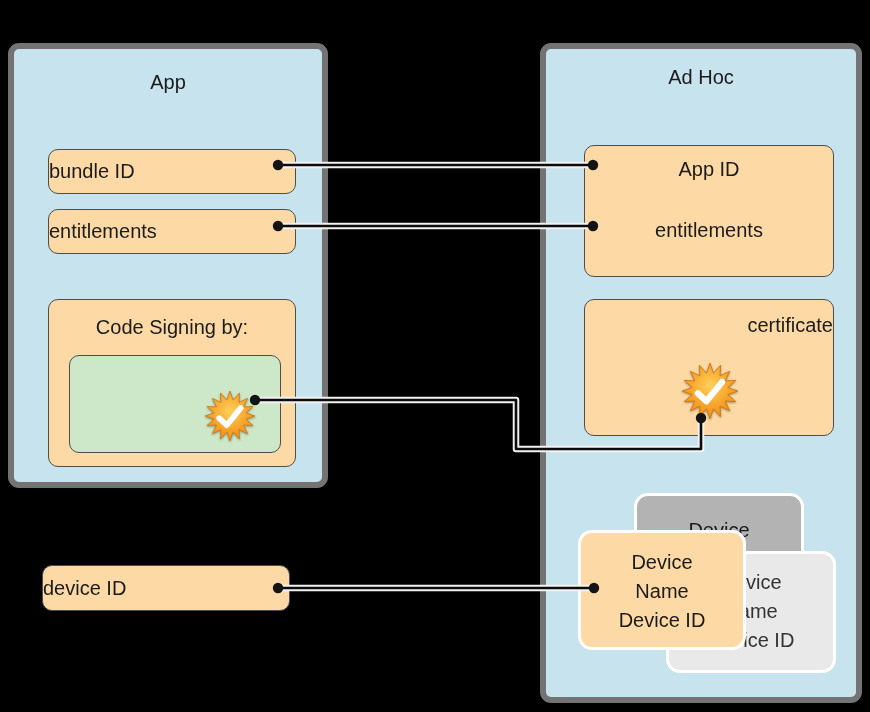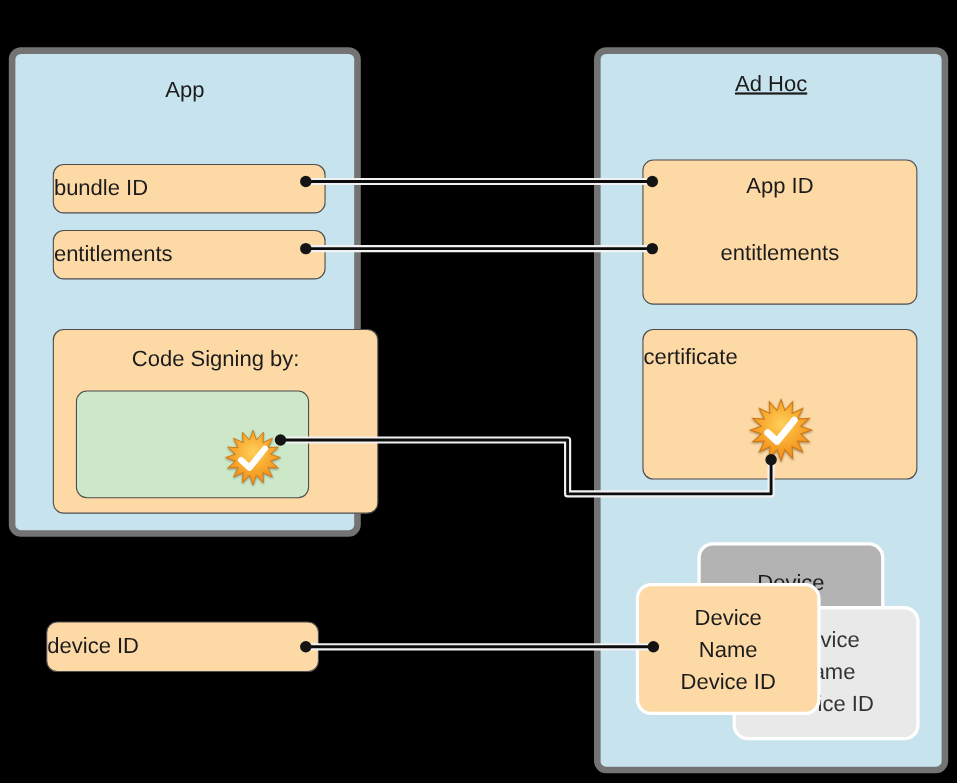--- a/index.html
+++ b/index.html
@@ -7,42 +7,42 @@
   body { font-family:"Liberation Sans","DejaVu Sans",sans-serif; color:#1b1b1b; }
 
   .canvas { position:relative; width:870px; height:712px; background:var(--background,#000); overflow:hidden; }
 
   .panel { position:absolute; background:var(--panel-blue,#c7e3ee); border:6px solid #737373; border-radius:11px; }
   .app-panel { left:8px; top:43px; width:320px; height:445px; }
   .profile-panel { left:540px; top:43px; width:322px; height:660px; }
 
   .panel-title { position:absolute; left:0; right:0; top:22px; text-align:center; font-size:20px; }
   .profile-title { top:16px; line-height:25px; }
-  .profile-title span { display:block;text-decoration:underline; }
+  .profile-title span { display:block; }
 
   .obox { position:absolute; background:var(--box-orange,#fdd9a6); border:1px solid #4d4d4d; border-radius:10px; font-size:20px; }
   .obox.centered { display:flex; align-items:center; }
 
   .bundle-id-box { left:34px; top:100px; width:248px; height:45px; }
   .entitlements-box { left:34px; top:160px; width:248px; height:45px; }
-  .code-signing-box { left:34px; top:250px; width:296px; height:168px; }
+  .code-signing-box { left:34px; top:250px; width:248px; height:168px; }
   .cs-title { position:absolute; left:0; right:0; top:16px; text-align:center; font-size:20px; }
 
   .green-box { position:absolute; left:20px; top:55px; width:212px; height:98px;
                background:var(--box-green,#cde8c9); border:1px solid #4d4d4d; border-radius:10px; }
   .green-label { position:absolute; left:16px; top:12px; width:132px; font-size:20px; line-height:30px; }
 
   .device-id-box { position:absolute; left:42px; top:565px; width:248px; height:46px; z-index:5; }
 
   .appid-box { left:38px; top:96px; width:250px; height:132px; }
   .appid-label { position:absolute; left:0; right:0; top:12px; text-align:center; }
   .appid-ent-label { position:absolute; left:0; right:0; top:73px; text-align:center; }
 
   .cert-box { left:38px; top:250px; width:250px; height:137px; }
-  .cert-label { position:absolute; left:0; right:0; top:14px; text-align:left; }
+  .cert-label { position:absolute; left:0; right:0; top:14px; text-align:right; }
 
   .seal { position:absolute; filter:drop-shadow(0 1px 1px rgba(0,0,0,.35)); }
   .seal-small { left:134px; top:34px; width:52px; height:52px; }
   .seal-large { left:96px; top:62px; width:58px; height:58px; }
 
   .card { position:absolute; border:3px solid #fff; border-radius:14px; text-align:center; font-size:20px; line-height:29px; }
   .card-back   { left:88px;  top:444px; width:170px; height:112px; background:var(--card-gray,#b3b3b3); z-index:1; padding-top:20px; }
   .card-middle { left:120px; top:502px; width:170px; height:122px; background:var(--card-light,#e9e9e9); z-index:2; padding-top:14px; color:#333; }
   .card-front  { left:32px;  top:481px; width:168px; height:120px; background:var(--box-orange,#fdd9a6); z-index:3; padding-top:15px; }
   .card span { display:block; }

